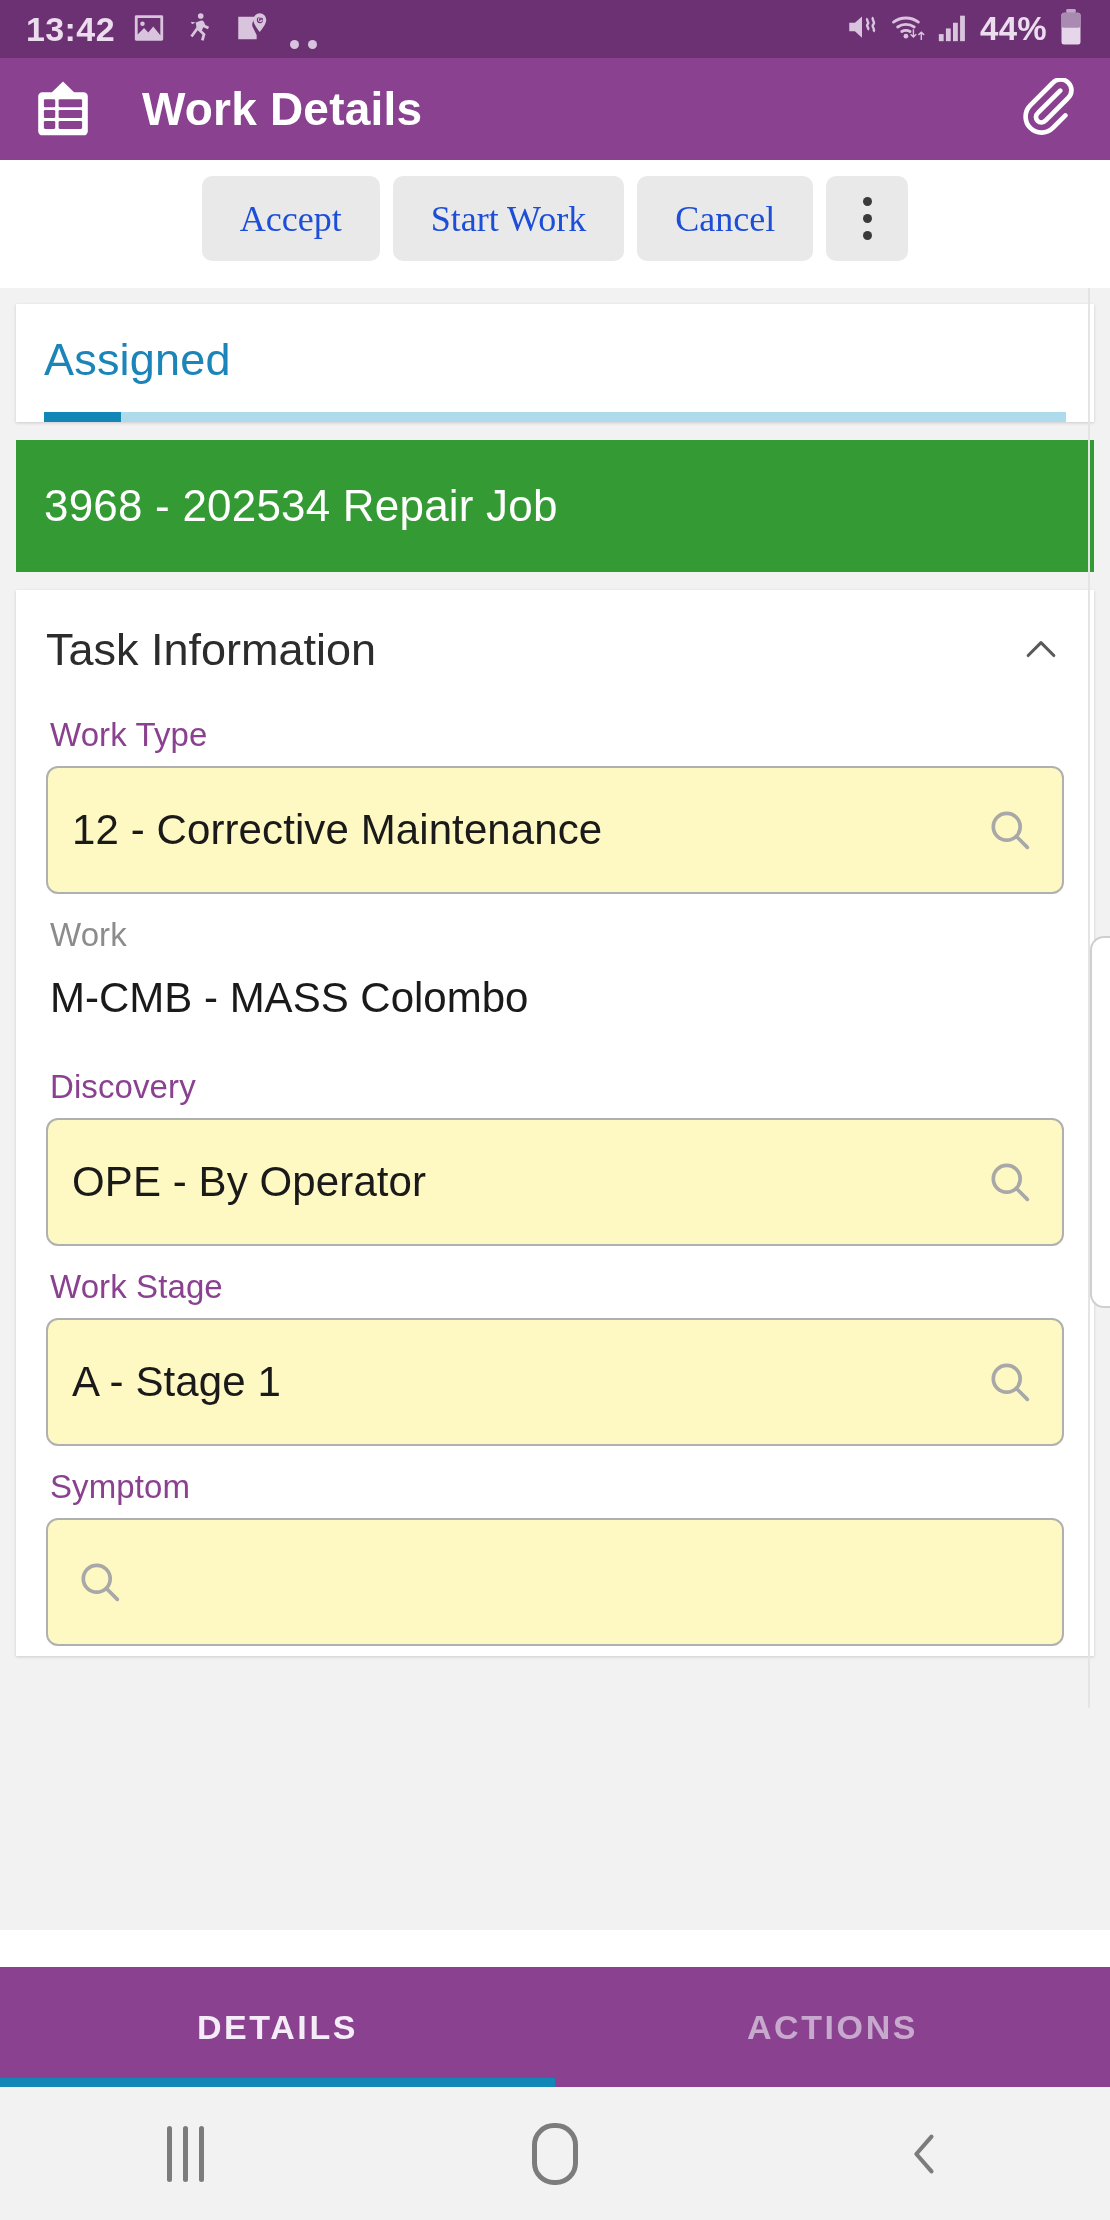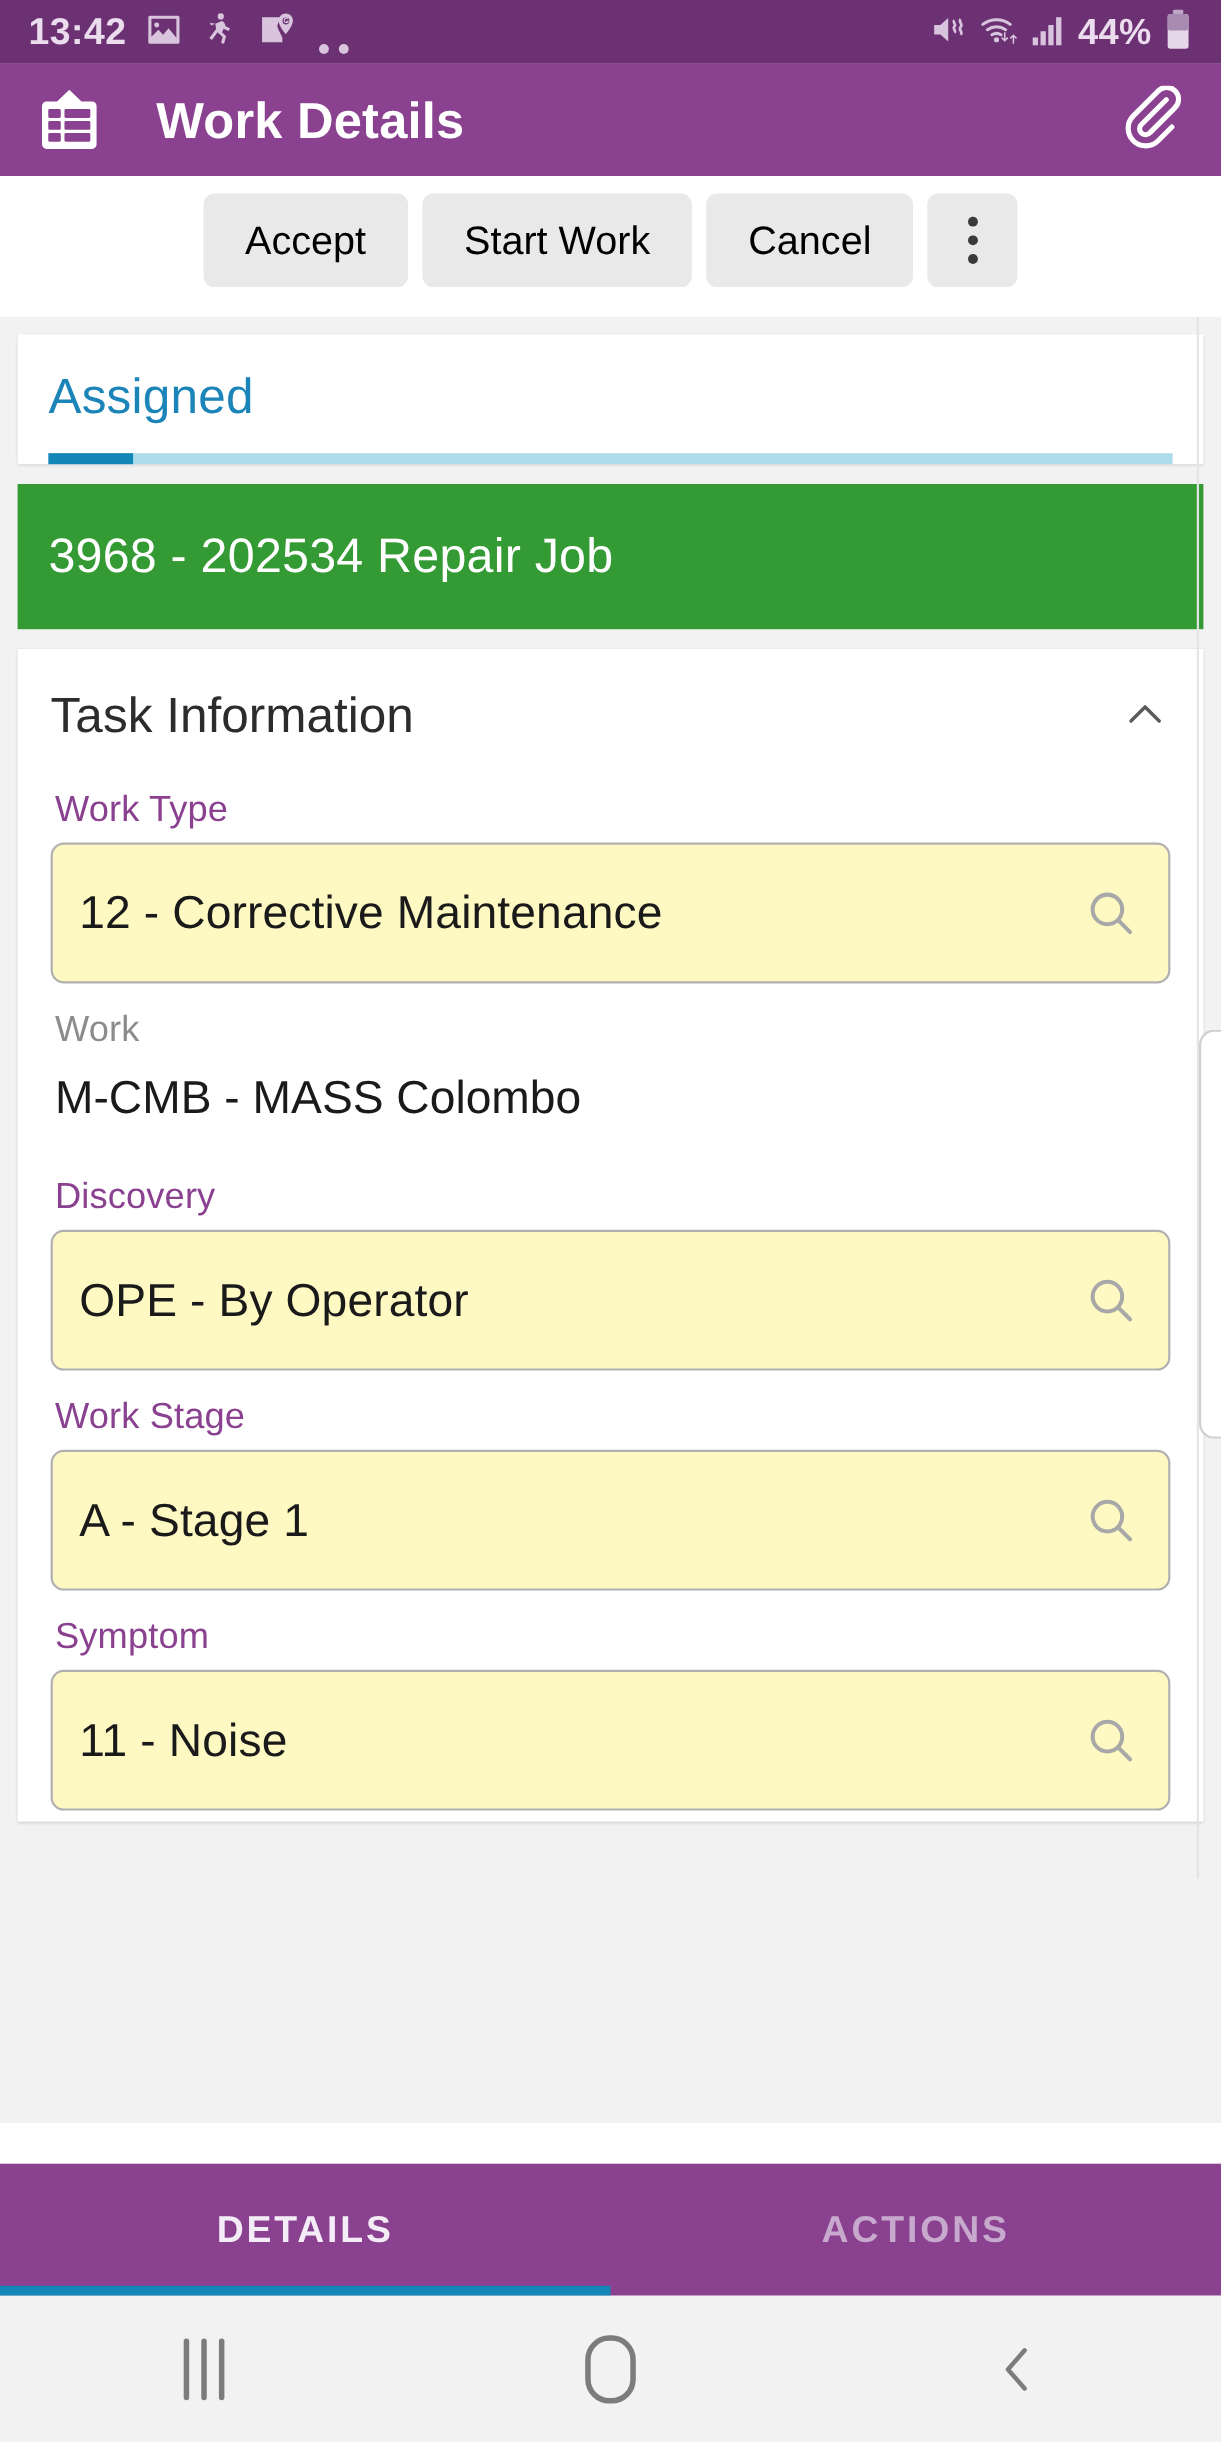--- a/index.html
+++ b/index.html
@@ -39,22 +39,22 @@
 
   
   .action-bar{
     background:#ffffff; height:117px;
     display:flex; align-items:center; justify-content:center;
     gap:13px; padding:0 18px;
   }
   .act-btn{
     background:#E9E9E9; border:none; border-radius:10px;
     height:85px; display:flex;align-items:center;justify-content:center;
-    padding:0 38px; color:#000000; font-size:36px;
-    font-family:Liberation Sans, sans-serif; cursor:pointer;
+    padding:0 38px; color:#1d4ed8; font-size:36px;
+    font-family:Liberation Serif, serif; cursor:pointer;
   }
   .act-more{
     background:#E9E9E9;border:none;border-radius:10px;
     height:85px; width:82px;
     display:flex;flex-direction:column;align-items:center;justify-content:center;gap:8px;
     cursor:pointer;
   }
   .act-more i{ width:9px;height:9px;border-radius:50%;background:#3A3A3A;display:block;}
 
   
@@ -302,21 +302,20 @@
               <circle cx="10.5" cy="10.5" r="6.2" fill="none" stroke="#A8A8A8" stroke-width="1.7"></circle>
               <path d="M15.2 15.2L20 20" stroke="#A8A8A8" stroke-width="1.7" stroke-linecap="round"></path>
             </svg>
         </span>
       </div>
     </div>
 
     <div class="field">
       <div class="f-label">Symptom</div>
       <div class="f-box">
-        <div class="f-val">11 - Noise</div>
         <span class="srch">
           <svg width="52" height="52" viewBox="0 0 24 24">
               <circle cx="10.5" cy="10.5" r="6.2" fill="none" stroke="#A8A8A8" stroke-width="1.7"></circle>
               <path d="M15.2 15.2L20 20" stroke="#A8A8A8" stroke-width="1.7" stroke-linecap="round"></path>
             </svg>
         </span>
       </div>
     </div>
   </div>
 </div>

